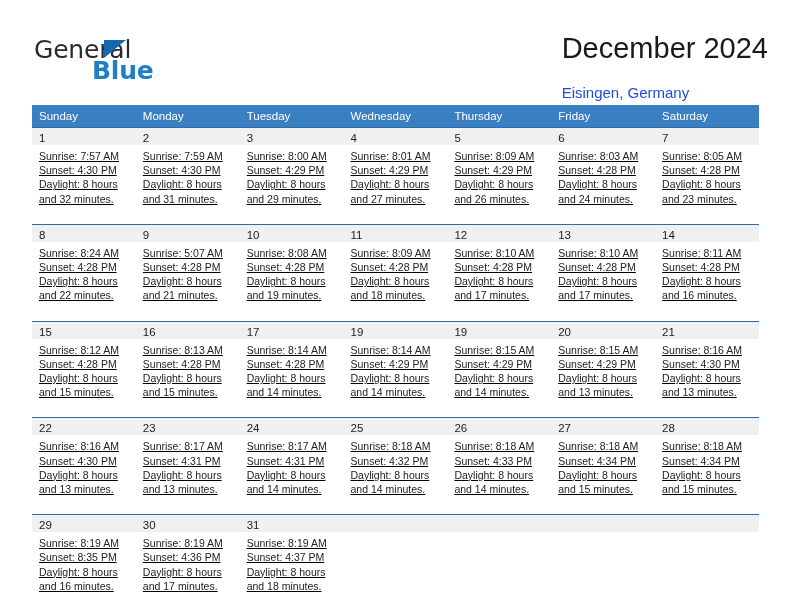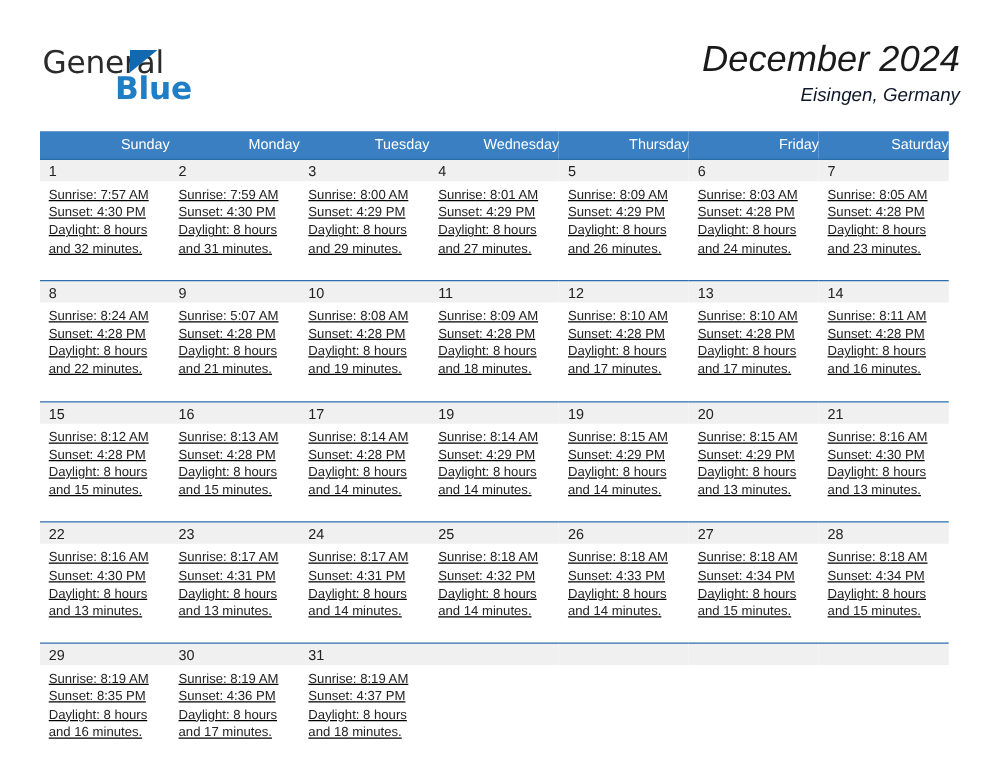--- a/index.html
+++ b/index.html
@@ -65,52 +65,51 @@
     color: #1f7ec4;
     font-family: "DejaVu Sans", sans-serif;
     line-height: 28px;
     font-weight: bold;
   }
 
   .title-block {
     position: absolute;
     right: 36px;
     top: 30px;
-    text-align: right;
-    font-style: italic;
+    text-align: left;
   }
   .cal-title {
     font-size: 29px;
     color: #1a1a1a;
     line-height: 36px;
     white-space: nowrap;
   }
   .cal-subtitle {
     font-size: 15px;
-    color: #0f172a;
+    color: #1d4ed8;
     line-height: 22px;
-    margin-top: 0;
+    margin-top: 16px;
     white-space: nowrap;
   }
 
   
   .calendar {
     position: absolute;
     left: 32px;
     top: 105px;
     width: 727px;
     border-collapse: collapse;
     table-layout: fixed;
   }
   .calendar th {
     background: #3a7fc1;
     color: #ffffff;
     font-size: 11.5px;
     font-weight: normal;
-    text-align: right;
+    text-align: left;
     padding: 5px 0 5px 7px;
     height: 19px;
     box-sizing: border-box;
   }
   .week-row td {
     vertical-align: top;
     padding: 0;
     border-top: 1.5px solid #2b6cab;
     background: #ffffff;
   }

